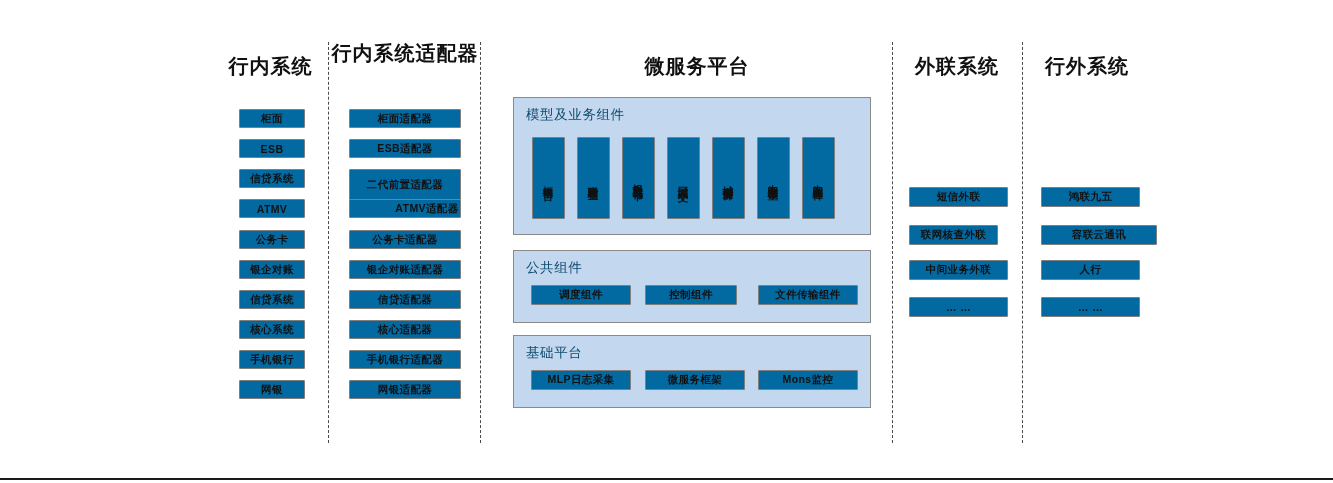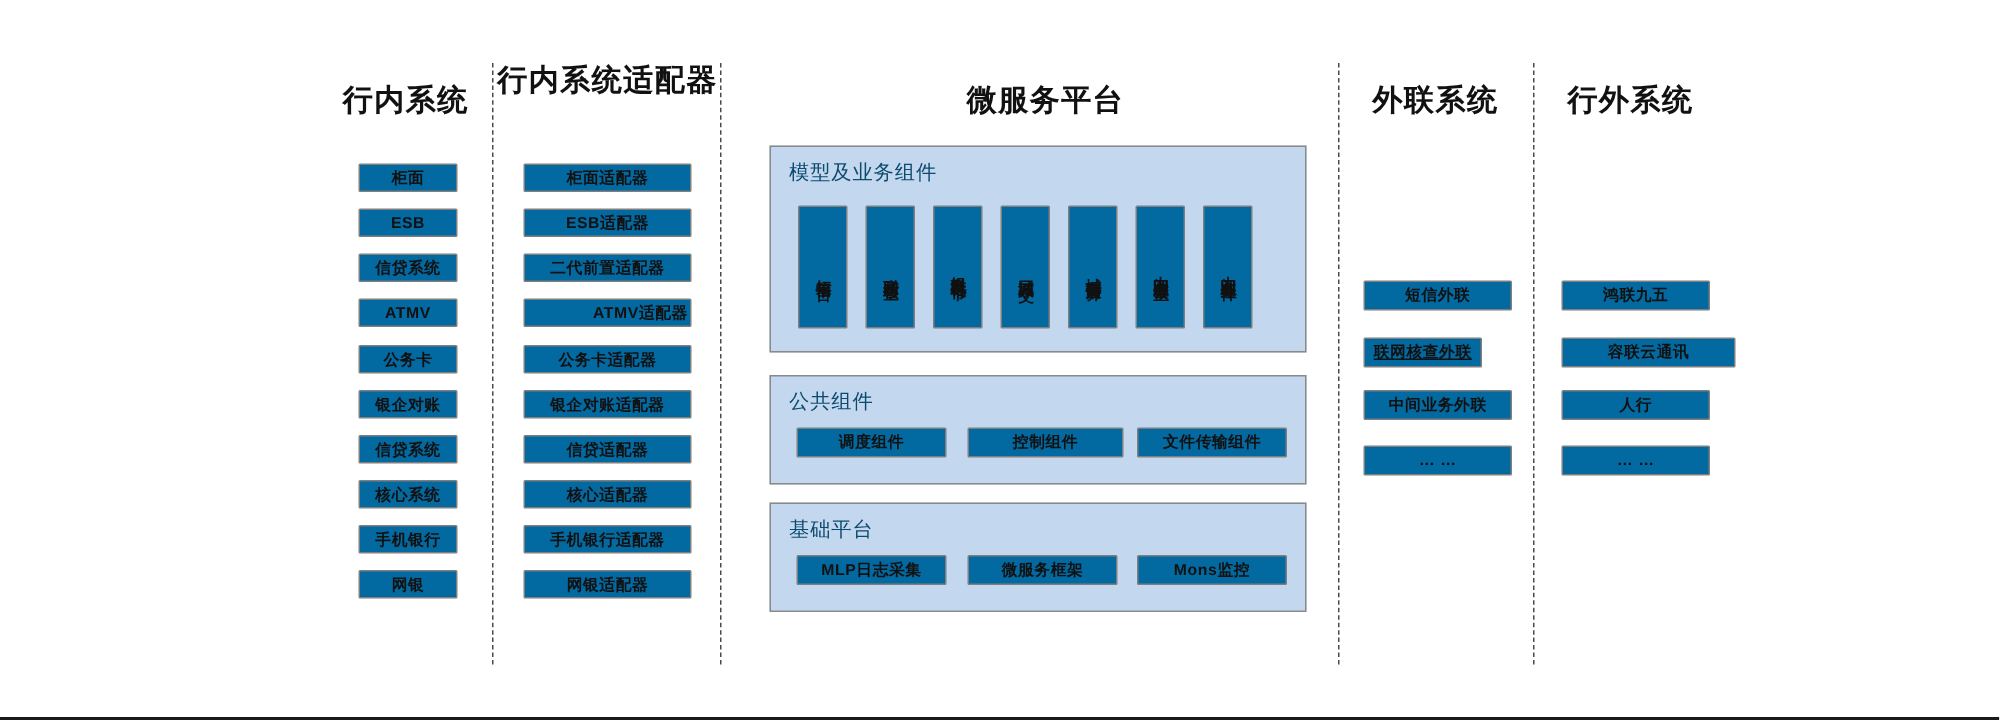--- a/index.html
+++ b/index.html
@@ -112,21 +112,21 @@
   <div class="gbox" style="left:239px; top:199px; width:66px; height:19px;">ATMV</div>
   <div class="gbox" style="left:239px; top:230px; width:66px; height:19px;">公务卡</div>
   <div class="gbox" style="left:239px; top:260px; width:66px; height:19px;">银企对账</div>
   <div class="gbox" style="left:239px; top:290px; width:66px; height:19px;">信贷系统</div>
   <div class="gbox" style="left:239px; top:320px; width:66px; height:19px;">核心系统</div>
   <div class="gbox" style="left:239px; top:350px; width:66px; height:19px;">手机银行</div>
   <div class="gbox" style="left:239px; top:380px; width:66px; height:19px;">网银</div>
 
   <div class="gbox" style="left:349px; top:109px; width:112px; height:19px;">柜面适配器</div>
   <div class="gbox" style="left:349px; top:139px; width:112px; height:19px;">ESB适配器</div>
-  <div class="gbox" style="left:349px; top:169px; width:112px; height:19px;">二代前置适配器</div>
+  <div class="gbox" style="left:349px; top:169px; width:112px; height:31px;">二代前置适配器</div>
   <div class="gbox" style="left:349px; top:199px; width:112px; height:19px;padding-left:44px;">ATMV适配器</div>
   <div class="gbox" style="left:349px; top:230px; width:112px; height:19px;">公务卡适配器</div>
   <div class="gbox" style="left:349px; top:260px; width:112px; height:19px;">银企对账适配器</div>
   <div class="gbox" style="left:349px; top:290px; width:112px; height:19px;">信贷适配器</div>
   <div class="gbox" style="left:349px; top:320px; width:112px; height:19px;">核心适配器</div>
   <div class="gbox" style="left:349px; top:350px; width:112px; height:19px;">手机银行适配器</div>
   <div class="gbox" style="left:349px; top:380px; width:112px; height:19px;">网银适配器</div>
 
   <div class="panel" style="left:513px; top:97px; width:358px; height:138px;">
     <div class="panel-title">模型及业务组件</div>
@@ -136,32 +136,32 @@
   <div class="gbox vertical" style="left:622px; top:137px; width:33px; height:82px;">银联及银行卡</div>
   <div class="gbox vertical" style="left:667px; top:137px; width:33px; height:82px;">同城票交</div>
   <div class="gbox vertical" style="left:712px; top:137px; width:33px; height:82px;">城商行清算</div>
   <div class="gbox vertical" style="left:757px; top:137px; width:33px; height:82px;">中间业务模型</div>
   <div class="gbox vertical" style="left:802px; top:137px; width:33px; height:82px;">中间业务组件</div>
 
   <div class="panel" style="left:513px; top:250px; width:358px; height:73px;">
     <div class="panel-title">公共组件</div>
   </div>
   <div class="gbox" style="left:531px; top:285px; width:100px; height:20px;">调度组件</div>
-  <div class="gbox" style="left:645px; top:285px; width:104px; height:20px;">控制组件</div>
+  <div class="gbox" style="left:645px; top:285px; width:92px; height:20px;">控制组件</div>
   <div class="gbox" style="left:758px; top:285px; width:100px; height:20px;">文件传输组件</div>
 
   <div class="panel" style="left:513px; top:335px; width:358px; height:73px;">
     <div class="panel-title">基础平台</div>
   </div>
   <div class="gbox" style="left:531px; top:370px; width:100px; height:20px;">MLP日志采集</div>
   <div class="gbox" style="left:645px; top:370px; width:100px; height:20px;font-family:Liberation Mono, monospace;">微服务框架</div>
   <div class="gbox" style="left:758px; top:370px; width:100px; height:20px;">Mons监控</div>
 
   <div class="gbox" style="left:909px; top:187px; width:99px; height:20px;">短信外联</div>
-  <div class="gbox" style="left:909px; top:225px; width:79px; height:20px;text-decoration:underline;">联网核查外联</div>
+  <div class="gbox" style="left:909px; top:225px; width:89px; height:20px;">联网核查外联</div>
   <div class="gbox" style="left:909px; top:260px; width:99px; height:20px;">中间业务外联</div>
   <div class="gbox" style="left:909px; top:297px; width:99px; height:20px;">… …</div>
 
   <div class="gbox" style="left:1041px; top:187px; width:99px; height:20px;">鸿联九五</div>
   <div class="gbox" style="left:1041px; top:225px; width:116px; height:20px;">容联云通讯</div>
   <div class="gbox" style="left:1041px; top:260px; width:99px; height:20px;text-align:center;">人行</div>
   <div class="gbox" style="left:1041px; top:297px; width:99px; height:20px;">… …</div>
 
   <div class="bottom-rule" style="top:478px;"></div>
 

